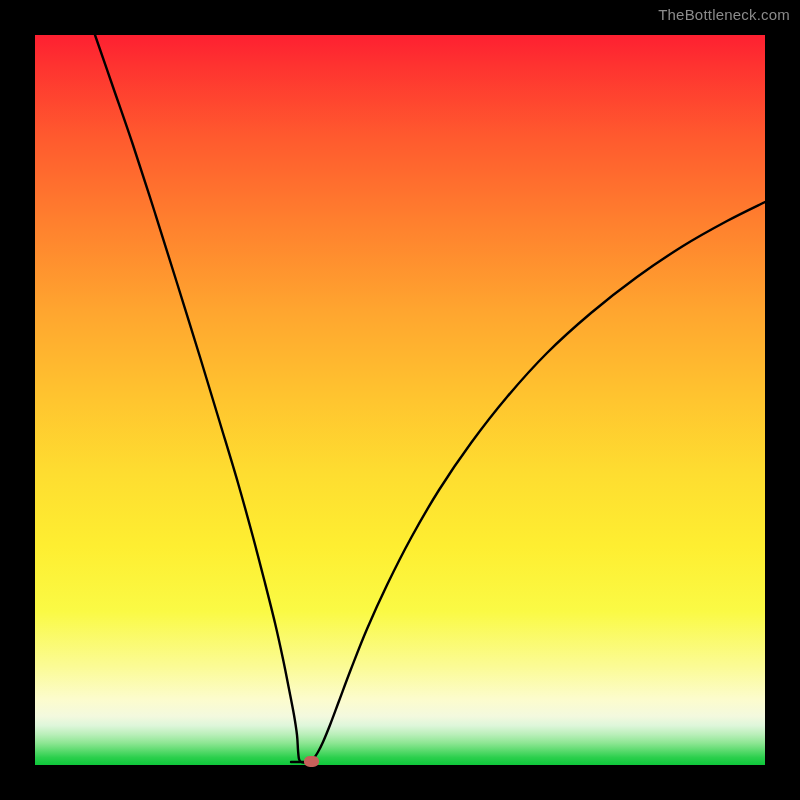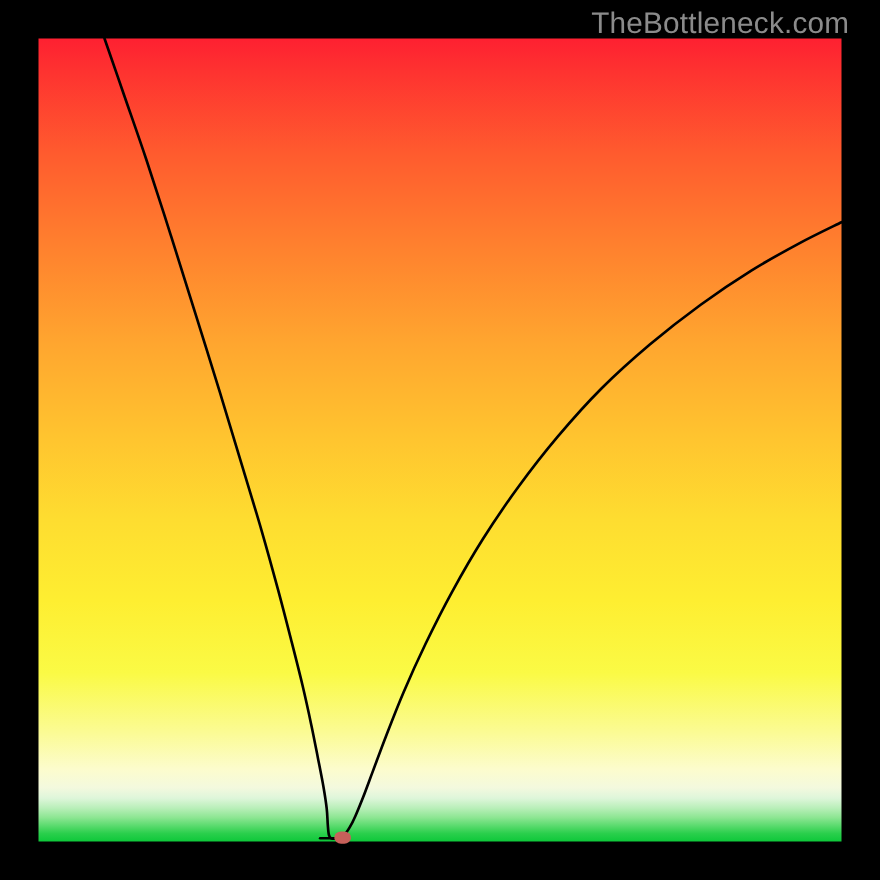--- a/index.html
+++ b/index.html
@@ -44,23 +44,23 @@
       #baefba 95.8%,
       #8de693 97%,
       #5cdb6f 98%,
       #2acf4c 99%,
       #0ec83a 100%
     );
   }
   .watermark {
     position: absolute;
     top: 6px;
-    right: 28px;
+    right: 10px;
     color: #8b8b8b;
-    font-size: 27px;
+    font-size: 15px;
     letter-spacing: 0.2px;
     font-weight: 400;
   }
   svg.curve {
     position: absolute;
     left: 35px;
     top: 35px;
     width: 730px;
     height: 730px;
     overflow: visible;

